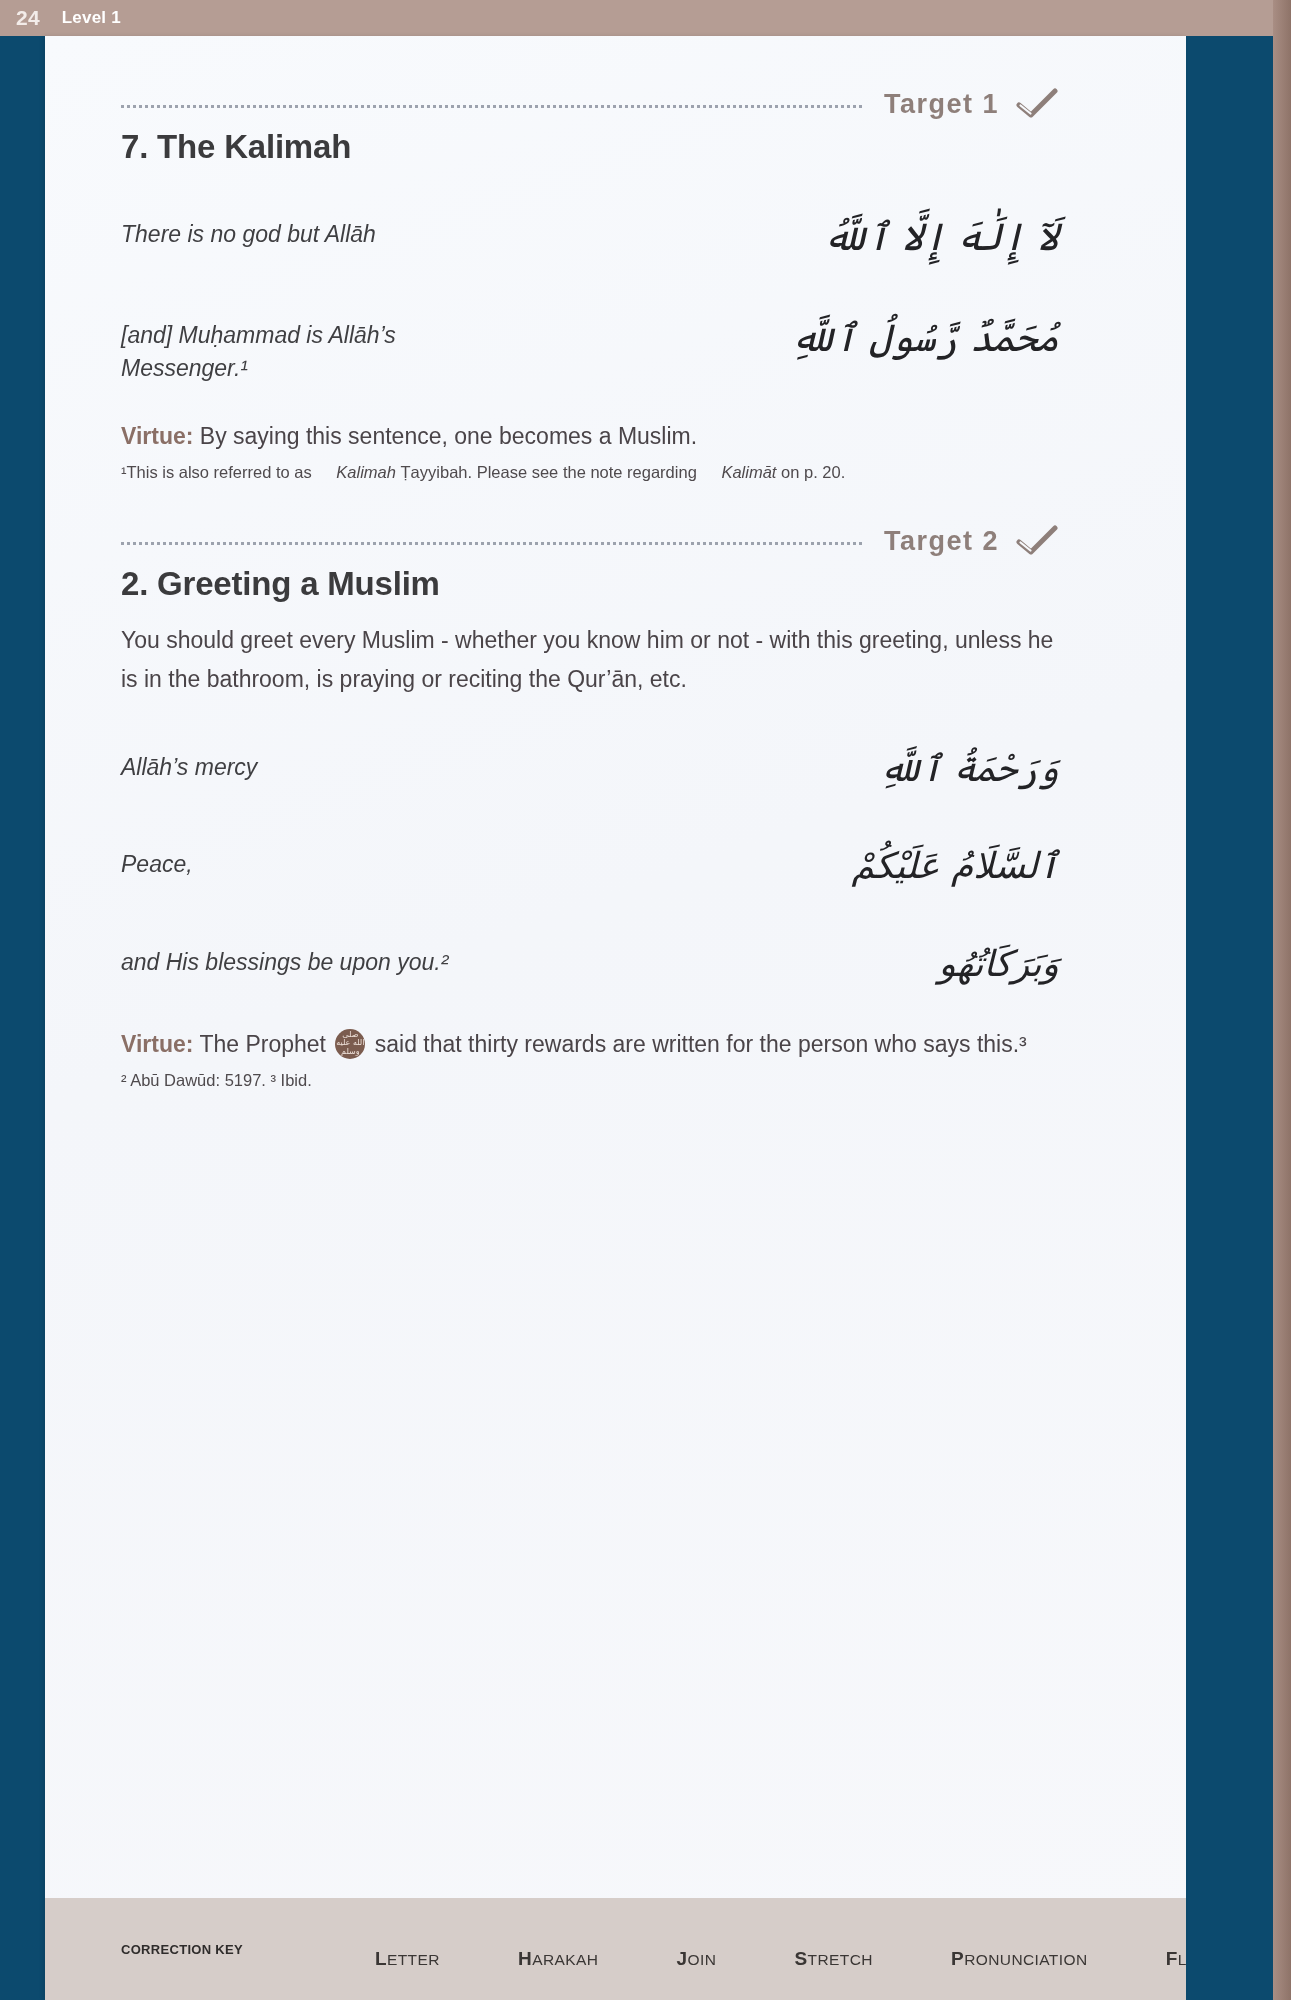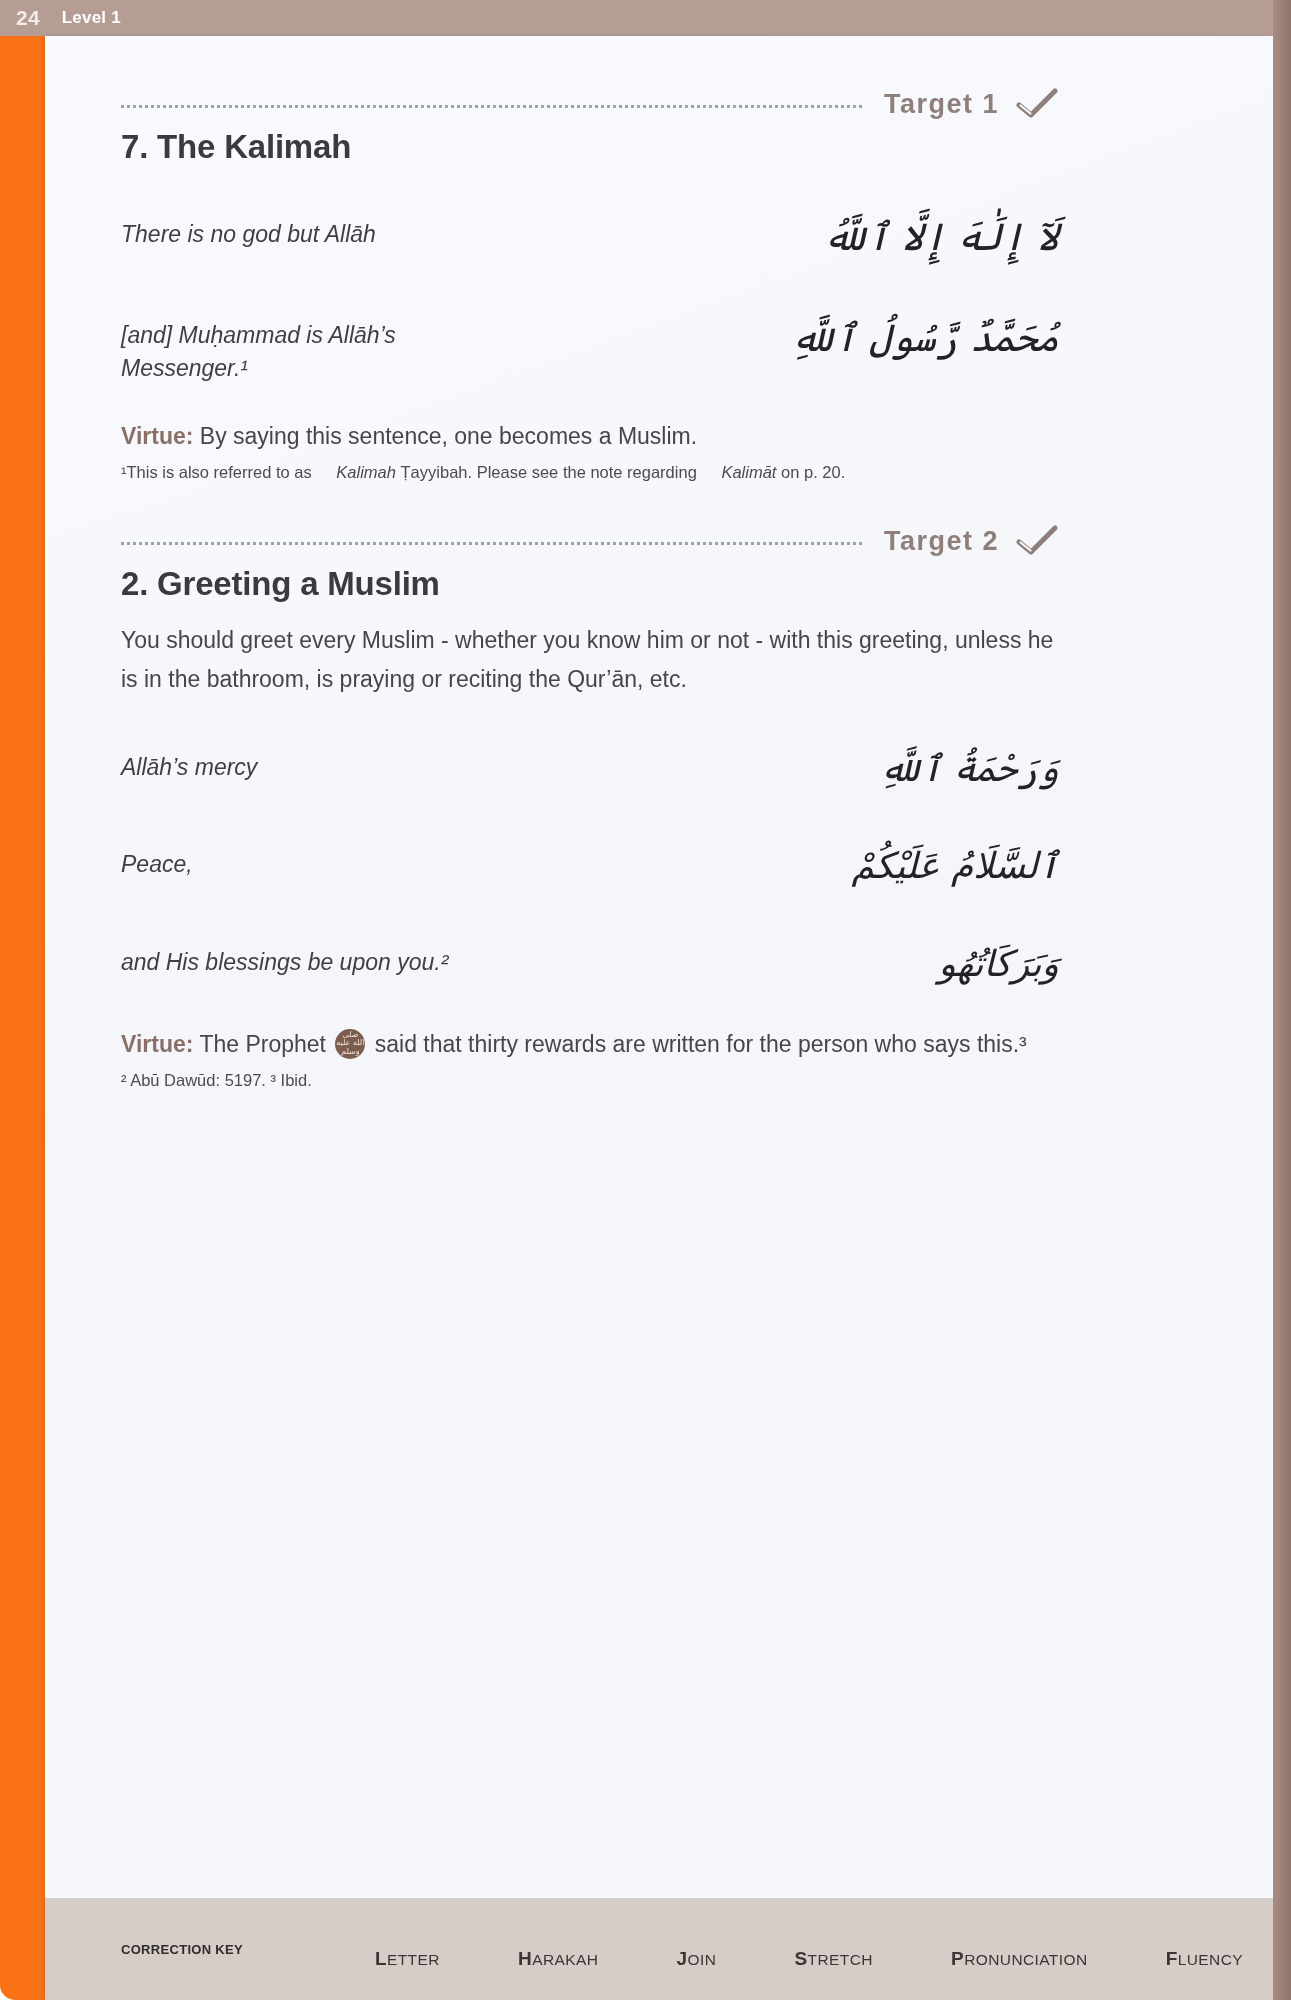--- a/index.html
+++ b/index.html
@@ -11,22 +11,21 @@
     width: 1291px;
     height: 2000px;
     overflow: hidden;
     font-family: "Liberation Sans", sans-serif;
   }
 
   .page-root {
     position: relative;
     width: 1291px;
     height: 2000px;
-    background: #f97316;
-    border-radius: 15px;
+    background: #0c4a6e;
   }
 
   
   .header-band {
     position: absolute;
     left: 0; top: 0;
     width: 1291px;
     height: 36px;
     background: #b59d94;
     display: flex;
@@ -55,21 +54,21 @@
     width: 18px;
     height: 2000px;
     background: linear-gradient(to right, #a98e84, #8e7368);
   }
 
   
   .sheet {
     position: absolute;
     left: 45px;
     top: 36px;
-    width: 1228px;
+    width: 1141px;
     height: 1964px;
     background: #f7f9fc;
     background-image: linear-gradient(160deg, #f8fafd 0%, #f4f6fa 45%, #f7f8fb 100%);
     box-shadow: -2px 0 4px rgba(0,0,0,0.10);
     overflow: hidden;
   }
   .sheet-inner {
     position: absolute;
     left: 0; top: 0;
     width: 1228px;

